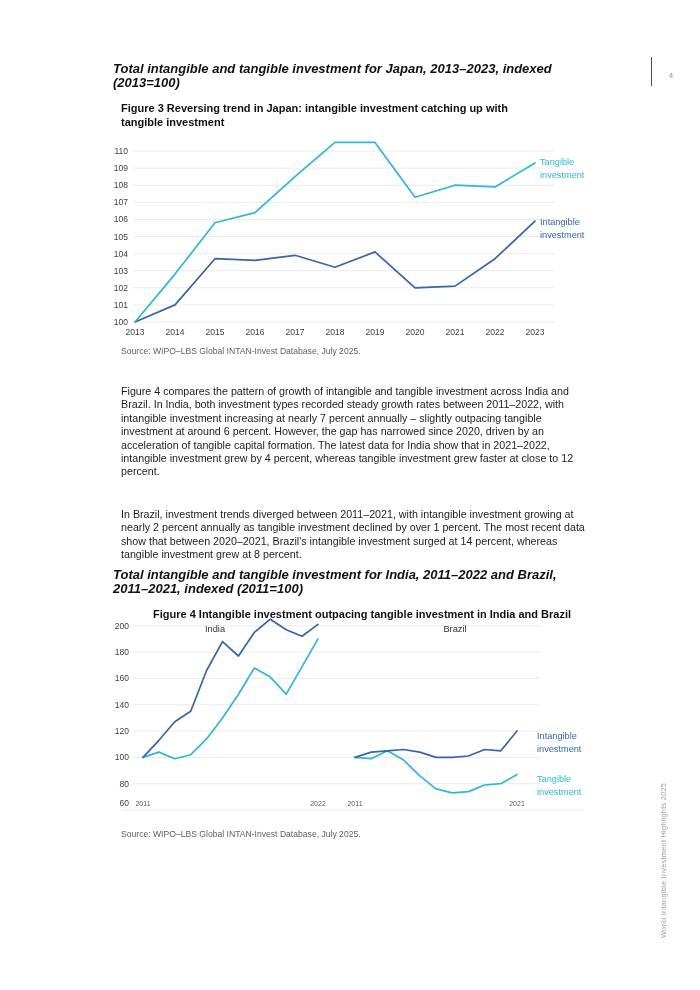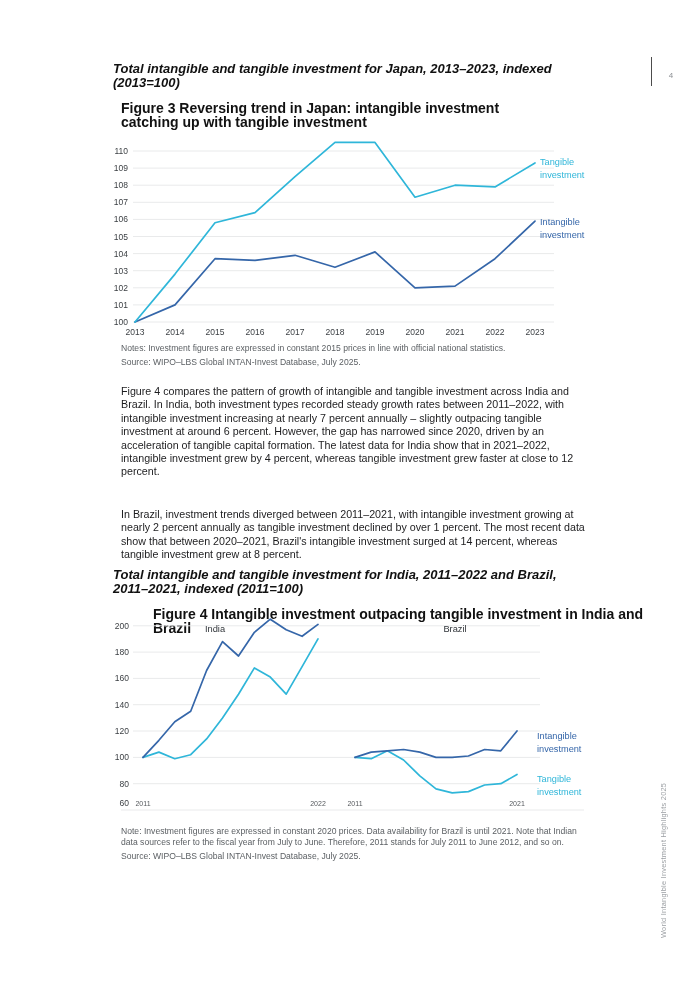--- a/index.html
+++ b/index.html
@@ -8,21 +8,21 @@
     font-family:"Liberation Sans",sans-serif;color:#202124;
     -webkit-font-smoothing:antialiased;
   }
   .abs{position:absolute;}
   .kicker{
     left:113px;font-style:italic;font-weight:bold;font-size:13px;line-height:13.6px;color:#111;
   }
   #kicker1{top:62px;width:480px;}
   #kicker2{top:568px;width:478px;}
   .figcap{
-    left:121px;font-weight:bold;font-size:14px;line-height:13.6px;color:#111;
+    left:121px;font-weight:bold;font-size:11px;line-height:13.6px;color:#111;
   }
   #figcap3{top:102px;width:420px;}
   #figcap4{top:608px;width:520px;padding-left:32px;}
   .para{
     left:121px;width:464px;font-size:10.7px;line-height:13.4px;color:#1d1d1f;
   }
   #para1{top:385px;}
   #para2{top:508px;}
   .note{
     left:121px;width:472px;font-size:8.6px;line-height:10.8px;color:#5c6064;
@@ -93,21 +93,20 @@
       <text x="391" y="197" class="tx">2022</text>
       <text x="431" y="197" class="tx">2023</text>
       <polyline points="31,184.0 71,166.9 111,120.7 151,122.4 191,117.3 231,129.3 271,113.9 311,149.8 351,148.1 391,120.7 431,83.1" class="ln" stroke="#3566a9"></polyline>
       <polyline points="31,184.0 71,136.1 111,84.8 151,74.6 191,38.6 231,4.4 271,4.4 311,59.2 351,47.2 391,48.9 431,25.0" class="ln" stroke="#2fb6d9"></polyline>
       <text x="436" y="27" class="leg" fill="#2fb6d9"><tspan x="436" dy="0">Tangible</tspan><tspan x="436" dy="13">investment</tspan></text>
       <text x="436" y="87" class="leg" fill="#3566a9"><tspan x="436" dy="0">Intangible</tspan><tspan x="436" dy="13">investment</tspan></text>
     </svg>
 </div>
 
 <div class="abs note" id="noteblock3">
-  <div>Notes: Investment figures are expressed in constant 2015 prices in line with official national statistics.</div>
   <div class="src">Source: WIPO–LBS Global INTAN-Invest Database, July 2025.</div>
 </div>
 
 <div class="abs para" id="para1">Figure 4 compares the pattern of growth of intangible and tangible investment across India and Brazil. In India, both investment types recorded steady growth rates between 2011–2022, with intangible investment increasing at nearly 7 percent annually – slightly outpacing tangible investment at around 6 percent. However, the gap has narrowed since 2020, driven by an acceleration of tangible capital formation. The latest data for India show that in 2021–2022, intangible investment grew by 4 percent, whereas tangible investment grew faster at close to 12 percent.</div>
 <div class="abs para" id="para2">In Brazil, investment trends diverged between 2011–2021, with intangible investment growing at nearly 2 percent annually as tangible investment declined by over 1 percent.  The most recent data show that between 2020–2021, Brazil's intangible investment surged at 14 percent, whereas tangible investment grew at 8 percent.</div>
 
 <div class="abs kicker" id="kicker2">Total intangible and tangible investment for India, 2011–2022 and Brazil, 2011–2021, indexed (2011=100)</div>
 
 <div class="abs figcap" id="figcap4">Figure 4 Intangible investment outpacing tangible investment in India and Brazil</div>
 
@@ -138,19 +137,18 @@
       <text x="251" y="190" class="txs">2011</text>
       <text x="413" y="190" class="txs">2021</text>
       <polyline points="251.0,141.4 267.2,142.7 283.4,134.8 299.6,144.0 315.8,159.8 332.0,172.9 348.2,176.9 364.4,175.6 380.6,169.0 396.8,167.7 413.0,158.5" class="ln" stroke="#2fb6d9"></polyline>
       <polyline points="251.0,141.4 267.2,136.1 283.4,134.8 299.6,133.5 315.8,136.1 332.0,141.4 348.2,141.4 364.4,140.0 380.6,133.5 396.8,134.8 413.0,115.0" class="ln" stroke="#3566a9"></polyline>
       <text x="433" y="123" class="leg" fill="#3566a9"><tspan x="433" dy="0">Intangible</tspan><tspan x="433" dy="13">investment</tspan></text>
       <text x="433" y="166" class="leg" fill="#2fb6d9"><tspan x="433" dy="0">Tangible</tspan><tspan x="433" dy="13">investment</tspan></text>
     </svg>
 </div>
 
 <div class="abs note" id="noteblock4">
-  <div>Note: Investment figures are expressed in constant 2020 prices. Data availability for Brazil is until 2021. Note that Indian data sources refer to the fiscal year from July to June. Therefore, 2011 stands for July 2011 to June 2012, and so on.</div>
   <div class="src">Source: WIPO–LBS Global INTAN-Invest Database, July 2025.</div>
 </div>
 
 <div class="abs" id="page-rule"></div>
 <div class="abs" id="page-number">4</div>
 <div class="abs" id="side-label">World Intangible Investment Highlights 2025</div>
 
 </body></html>

